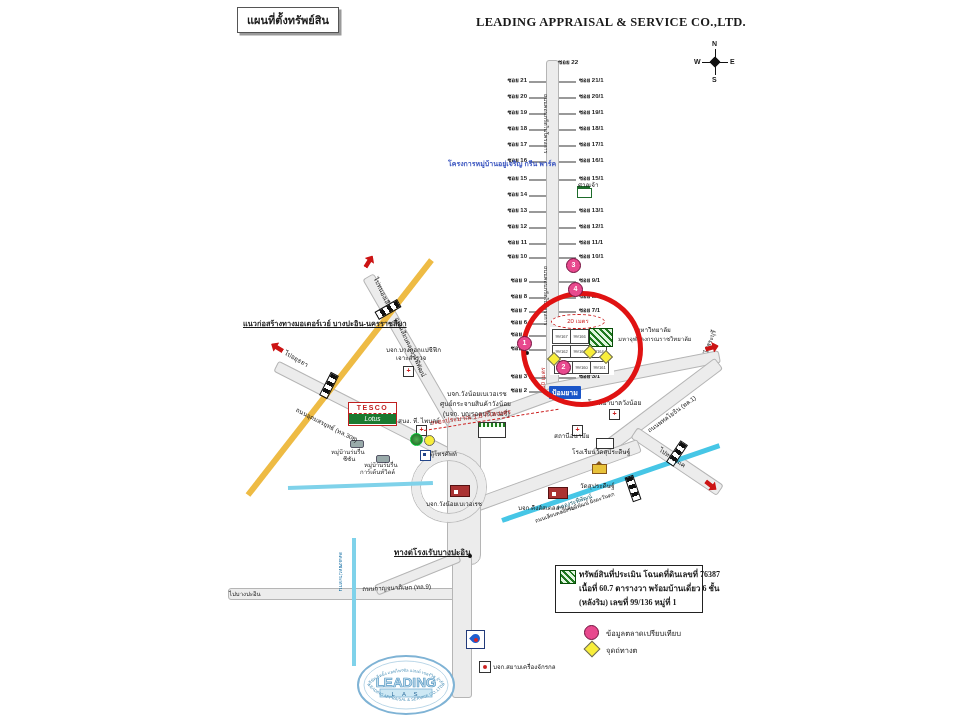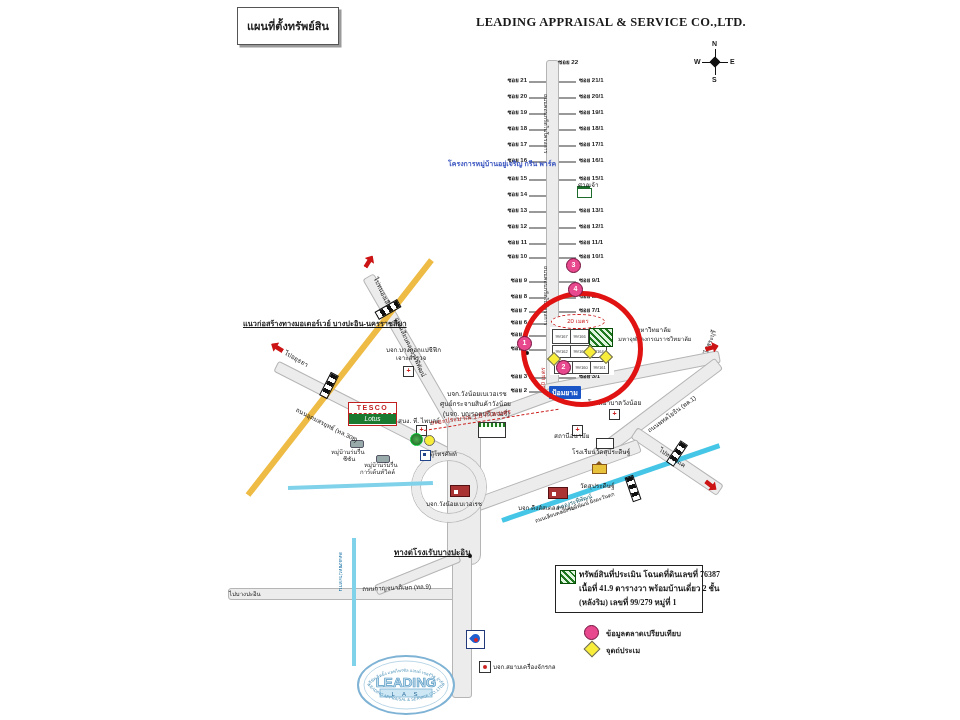--- a/index.html
+++ b/index.html
@@ -35,21 +35,21 @@
   .subject{position:absolute;left:39px;top:1px;width:22px;height:17px;border:1px solid #064d06;z-index:2}
   .oval20{position:absolute;left:551px;top:314px;width:52px;height:13px;border:1.2px dashed #cc2020;border-radius:50%;
           color:#cc2020;font-size:6px;text-align:center;line-height:13px;z-index:31;background:#fff}
   .pomyam{position:absolute;left:549px;top:386px;background:#1a55c8;color:#fff;font-size:7px;font-weight:bold;
           padding:1px 3px;z-index:35;border-radius:1px}
   .depth{position:absolute;left:538px;top:392px;color:#c02020;font-size:6px;transform:rotate(-90deg);
          transform-origin:0 0;z-index:33;white-space:nowrap}
   .redcircle{position:absolute;left:521px;top:291px;width:112px;height:106px;border:5px solid #e01212;border-radius:50%;z-index:40}
   
   .titlebox{position:absolute;left:237px;top:7px;background:#fff;border:1.3px solid #555;
-            box-shadow:2.5px 2.5px 0 #9a9a9a;padding:9px 9px;font-size:11px;font-weight:bold;z-index:50}
+            box-shadow:2.5px 2.5px 0 #9a9a9a;padding:3px 9px;font-size:11px;font-weight:bold;z-index:50}
   .company{position:absolute;left:476px;top:15px;font-family:"Liberation Serif",serif;font-weight:bold;
            font-size:12.5px;letter-spacing:.3px;z-index:50}
   
   #compass{position:absolute;left:694px;top:40px;width:44px;height:48px;z-index:50}
   #compass .cl{position:absolute;font-size:7px;font-weight:bold}
   #compass .ln{position:absolute;background:#111}
   #compass .cd{position:absolute;left:17px;top:18px;width:8px;height:8px;background:#111;transform:rotate(45deg);border-radius:1px}
   
   .tesco{position:absolute;left:348px;top:402px;width:47px;height:22px;border:1.5px solid #c02020;background:#fff;z-index:18;text-align:center}
   .tesco .t1{font-size:7px;font-weight:bold;color:#c02020;letter-spacing:1.5px;line-height:10px;border-bottom:1px dashed #c02020}
@@ -73,21 +73,21 @@
   .ptt::before{content:"";position:absolute;left:4px;top:3px;width:9px;height:9px;border-radius:50% 50% 50% 0;
         background:#1f5fd0;transform:rotate(45deg)}
   .ptt::after{content:"";position:absolute;left:7px;top:7px;width:4px;height:4px;border-radius:50%;background:#d22}
   .reddot{position:absolute;left:479px;top:661px;width:10px;height:10px;background:#fff;border:1px solid #333;z-index:14}
   .reddot::before{content:"";position:absolute;left:2.5px;top:2.5px;width:4px;height:4px;border-radius:50%;background:#c22}
   
   .legendbox{position:absolute;left:555px;top:565px;width:146px;height:46px;border:1px solid #222;background:#fff;z-index:50}
   .lsw{position:absolute;left:4px;top:4px;width:14px;height:12px;border:1px solid #064d06}
   .lline{position:absolute;left:23px;font-size:8px;font-weight:bold;white-space:nowrap;
          font-family:"Liberation Serif",serif}
-  .legitem-label{position:absolute;font-size:7.5px;font-weight:bold;z-index:50;white-space:nowrap;
+  .legitem-label{position:absolute;font-size:7.5px;font-weight:normal;z-index:50;white-space:nowrap;
          font-family:"Liberation Serif",serif}
   .ldiam{position:absolute;left:586px;top:643px;width:10px;height:10px;background:#f8ee3a;border:1px solid #666;transform:rotate(45deg);z-index:50}
   #logo{position:absolute;left:356px;top:654px;z-index:50}
 </style>
 </head>
 <body>
 
 <div id="page">
 
   <div class="titlebox">แผนที่ตั้งทรัพย์สิน</div>
@@ -294,27 +294,27 @@
       <div class="pinkm" style="left: 566px; top: 258px;">3</div>
       <div class="pinkm" style="left: 568px; top: 282px;">4</div>
       <div class="diam" style="left: 549px; top: 354px;"></div>
       <div class="diam" style="left: 585px; top: 347px;"></div>
       <div class="diam" style="left: 601px; top: 352px;"></div>
     </div>
 
   <div class="legendbox">
     <div class="lsw hatch"></div>
     <div class="lline" style="top:2px">ทรัพย์สินที่ประเมิน โฉนดที่ดินเลขที่ 76387</div>
-    <div class="lline" style="top:16px">เนื้อที่ 41.9 ตารางวา พร้อมบ้านเดี่ยว 2 ชั้น</div>
-    <div class="lline" style="top:30px">(หลังริม) เลขที่ 99/279 หมู่ที่ 1</div>
+    <div class="lline" style="top:16px">เนื้อที่ 60.7 ตารางวา พร้อมบ้านเดี่ยว 6 ชั้น</div>
+    <div class="lline" style="top:30px">(หลังริม) เลขที่ 99/136 หมู่ที่ 1</div>
   </div>
   <div class="pinkm" style="left:584px;top:625px;z-index:50"></div>
   <div class="legitem-label" style="left:606px;top:627px">ข้อมูลตลาดเปรียบเทียบ</div>
   <div class="ldiam"></div>
-  <div class="legitem-label" style="left:606px;top:644px">จุดถ่ประเม</div>
+  <div class="legitem-label" style="left:606px;top:644px">จุดถ่ทางต</div>
 
   <svg id="logo" width="100" height="62" viewBox="0 0 100 62">
     <ellipse cx="50" cy="31" rx="48" ry="29" fill="#fff" stroke="#7fb3d5" stroke-width="2"></ellipse>
     <ellipse cx="50" cy="31" rx="42" ry="24" fill="none" stroke="#a9cde2" stroke-width="0.8"></ellipse>
     <path id="arcT" d="M 11 35 A 41 25 0 0 1 89 35" fill="none"></path>
     <path id="arcB" d="M 11 29 A 41 26 0 0 0 89 29" fill="none"></path>
     <text font-size="4.2" fill="#4a90b8" font-family="Liberation Sans, sans-serif">
       <textPath href="#arcT" startOffset="50%" text-anchor="middle">บริษัท ลีดดิ้ง แอพไพรซัล แอนด์ เซอร์วิส จำกัด</textPath>
     </text>
     <text x="50" y="33" text-anchor="middle" font-size="13.5" font-weight="bold" fill="#c5dded" stroke="#5a9cc5" stroke-width="0.7" font-family="Liberation Sans, sans-serif">LEADING</text>

